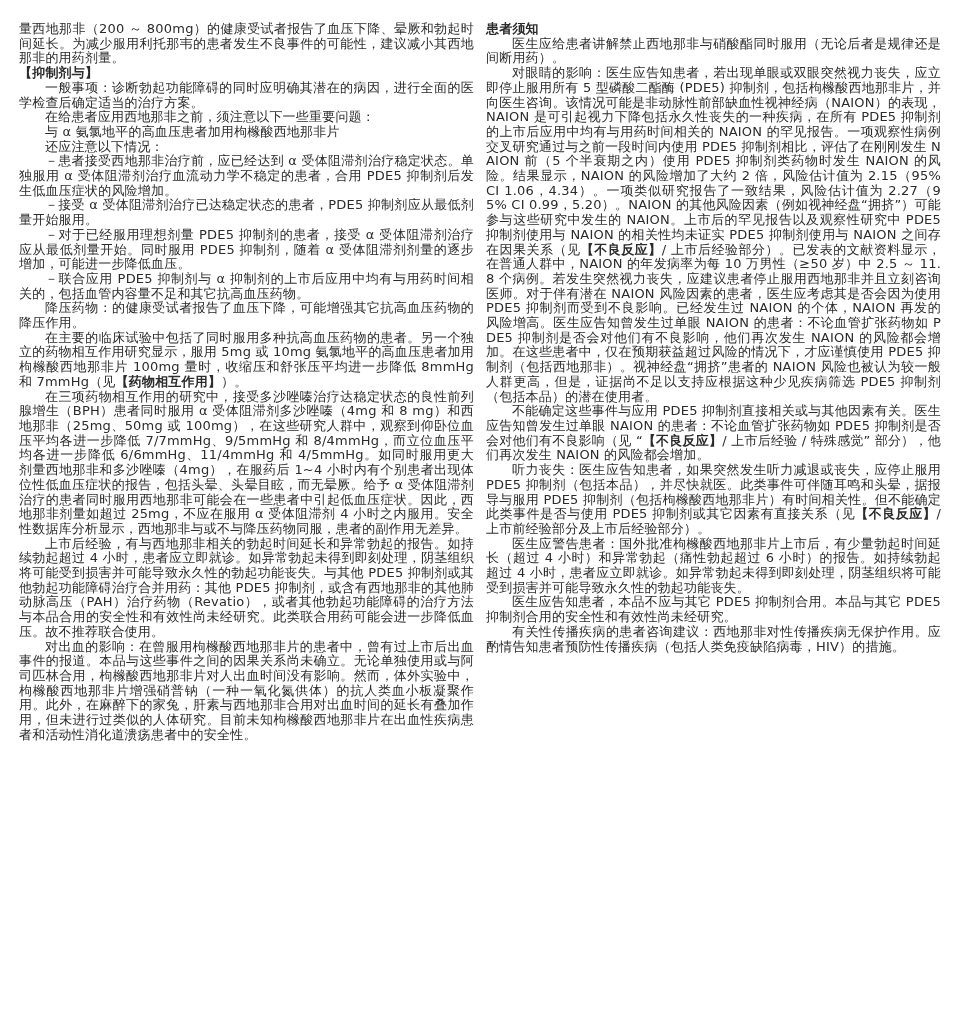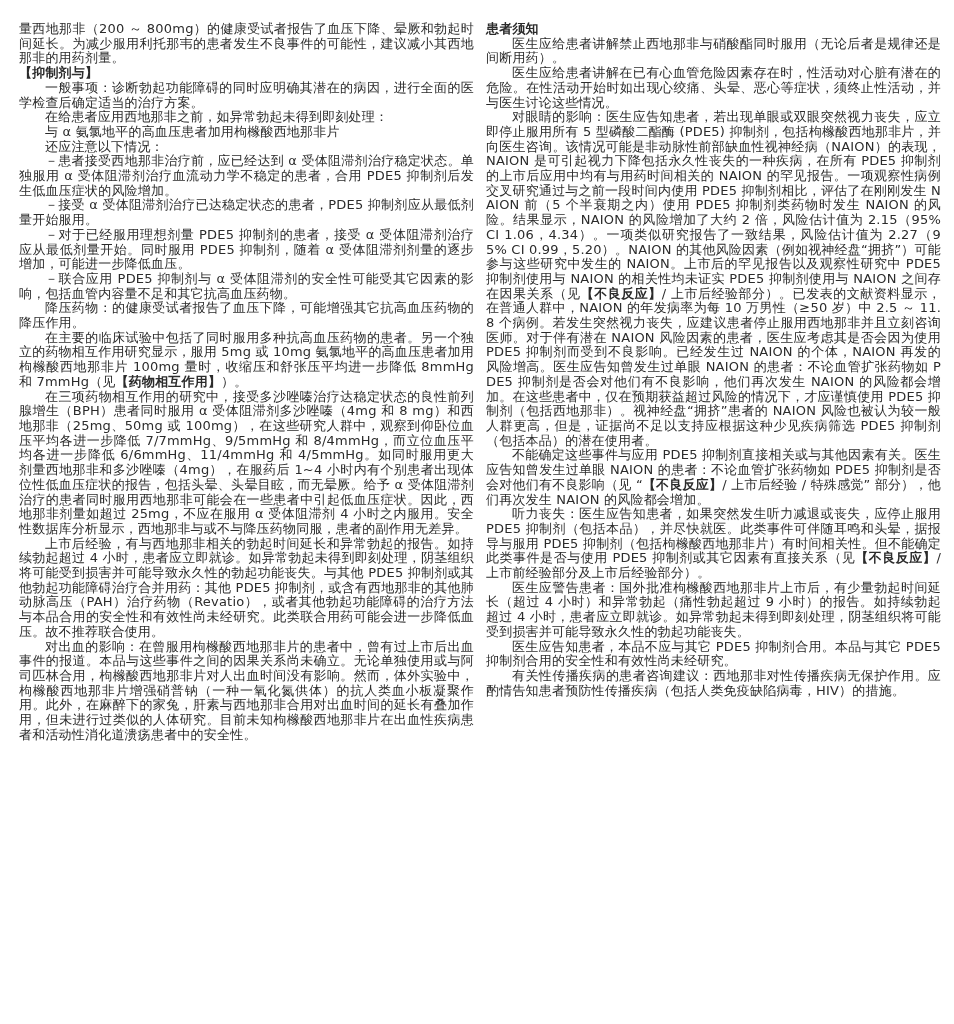--- a/index.html
+++ b/index.html
@@ -51,37 +51,36 @@
   }
 </style>
 </head>
 <body>
 
 <div class="page">
   <div class="column">
       <p class="block para-flush"><span>量西地那非（200 ～ 800mg）的健康受试者报告了血压下降、晕厥和勃起时间延长。为减少服用利托那韦的患者发生不良事件的可能性，建议减小其西地那非的用药剂量。</span></p>
       <p class="block heading"><span class="bold">【抑制剂与】</span></p>
       <p class="block para"><span>一般事项：诊断勃起功能障碍的同时应明确其潜在的病因，进行全面的医学检查后确定适当的治疗方案。</span></p>
-      <p class="block para"><span>在给患者应用西地那非之前，如异常勃起未得到即刻处理：</span></p>
+      <p class="block para"><span>在给患者应用西地那非之前，须注意以下一些重要问题：</span></p>
       <p class="block para"><span>与 α 氨氯地平的高血压患者加用枸橼酸西地那非片</span></p>
       <p class="block para"><span>还应注意以下情况：</span></p>
       <p class="block para"><span>－患者接受西地那非治疗前，应已经达到 α 受体阻滞剂治疗稳定状态。单独服用 α 受体阻滞剂治疗血流动力学不稳定的患者，合用 PDE5 抑制剂后发生低血压症状的风险增加。</span></p>
       <p class="block para"><span>－接受 α 受体阻滞剂治疗已达稳定状态的患者，PDE5 抑制剂应从最低剂量开始服用。</span></p>
       <p class="block para"><span>－对于已经服用理想剂量 PDE5 抑制剂的患者，接受 α 受体阻滞剂治疗应从最低剂量开始。同时服用 PDE5 抑制剂，随着 α 受体阻滞剂剂量的逐步增加，可能进一步降低血压。</span></p>
-      <p class="block para"><span>－联合应用 PDE5 抑制剂与 α 受体阻滞剂的安全性可能受其它因素的影响，包括血管内容量不足和其它抗高血压药物。</span></p>
+      <p class="block para"><span>－联合应用 PDE5 抑制剂与 α 抑制剂的上市后应用中均有与用药时间相关的，包括血管内容量不足和其它抗高血压药物。</span></p>
       <p class="block para"><span>降压药物：的健康受试者报告了血压下降，可能增强其它抗高血压药物的降压作用。</span></p>
       <p class="block para"><span>在主要的临床试验中包括了同时服用多种抗高血压药物的患者。另一个独立的药物相互作用研究显示，服用 5mg 或 10mg 氨氯地平的高血压患者加用枸橼酸西地那非片 100mg 量时，收缩压和舒张压平均进一步降低 8mmHg 和 7mmHg（见</span><span class="bold">【药物相互作用】</span><span>）。</span></p>
       <p class="block para"><span>在三项药物相互作用的研究中，接受多沙唑嗪治疗达稳定状态的良性前列腺增生（BPH）患者同时服用 α 受体阻滞剂多沙唑嗪（4mg 和 8 mg）和西地那非（25mg、50mg 或 100mg），在这些研究人群中，观察到仰卧位血压平均各进一步降低 7/7mmHg、9/5mmHg 和 8/4mmHg，而立位血压平均各进一步降低 6/6mmHg、11/4mmHg 和 4/5mmHg。如同时服用更大剂量西地那非和多沙唑嗪（4mg），在服药后 1~4 小时内有个别患者出现体位性低血压症状的报告，包括头晕、头晕目眩，而无晕厥。给予 α 受体阻滞剂治疗的患者同时服用西地那非可能会在一些患者中引起低血压症状。因此，西地那非剂量如超过 25mg，不应在服用 α 受体阻滞剂 4 小时之内服用。安全性数据库分析显示，西地那非与或不与降压药物同服，患者的副作用无差异。</span></p>
       <p class="block para"><span>上市后经验，有与西地那非相关的勃起时间延长和异常勃起的报告。如持续勃起超过 4 小时，患者应立即就诊。如异常勃起未得到即刻处理，阴茎组织将可能受到损害并可能导致永久性的勃起功能丧失。与其他 PDE5 抑制剂或其他勃起功能障碍治疗合并用药：其他 PDE5 抑制剂，或含有西地那非的其他肺动脉高压（PAH）治疗药物（Revatio），或者其他勃起功能障碍的治疗方法与本品合用的安全性和有效性尚未经研究。此类联合用药可能会进一步降低血压。故不推荐联合使用。</span></p>
       <p class="block para"><span>对出血的影响：在曾服用枸橼酸西地那非片的患者中，曾有过上市后出血事件的报道。本品与这些事件之间的因果关系尚未确立。无论单独使用或与阿司匹林合用，枸橼酸西地那非片对人出血时间没有影响。然而，体外实验中，枸橼酸西地那非片增强硝普钠（一种一氧化氮供体）的抗人类血小板凝聚作用。此外，在麻醉下的家兔，肝素与西地那非合用对出血时间的延长有叠加作用，但未进行过类似的人体研究。目前未知枸橼酸西地那非片在出血性疾病患者和活动性消化道溃疡患者中的安全性。</span></p>
     </div>
   <div class="column">
       <p class="block heading"><span class="bold">患者须知</span></p>
       <p class="block para"><span>医生应给患者讲解禁止西地那非与硝酸酯同时服用（无论后者是规律还是间断用药）。</span></p>
-      <p class="block para"><span>医生应给患者讲解在已有心血管危险因素存在时，性活动对心脏有潜在的危险。在性活动开始时如出现心绞痛、头晕、恶心等症状，须终止性活动，并与医生讨论这些情况。</span></p>
       <p class="block para"><span>对眼睛的影响：医生应告知患者，若出现单眼或双眼突然视力丧失，应立即停止服用所有 5 型磷酸二酯酶 (PDE5) 抑制剂，包括枸橼酸西地那非片，并向医生咨询。该情况可能是非动脉性前部缺血性视神经病（NAION）的表现，NAION 是可引起视力下降包括永久性丧失的一种疾病，在所有 PDE5 抑制剂的上市后应用中均有与用药时间相关的 NAION 的罕见报告。一项观察性病例交叉研究通过与之前一段时间内使用 PDE5 抑制剂相比，评估了在刚刚发生 NAION 前（5 个半衰期之内）使用 PDE5 抑制剂类药物时发生 NAION 的风险。结果显示，NAION 的风险增加了大约 2 倍，风险估计值为 2.15（95% CI 1.06，4.34）。一项类似研究报告了一致结果，风险估计值为 2.27（95% CI 0.99，5.20）。NAION 的其他风险因素（例如视神经盘“拥挤”）可能参与这些研究中发生的 NAION。上市后的罕见报告以及观察性研究中 PDE5 抑制剂使用与 NAION 的相关性均未证实 PDE5 抑制剂使用与 NAION 之间存在因果关系（见</span><span class="bold">【不良反应】</span><span>/ 上市后经验部分）。已发表的文献资料显示，在普通人群中，NAION 的年发病率为每 10 万男性（≥50 岁）中 2.5 ～ 11.8 个病例。若发生突然视力丧失，应建议患者停止服用西地那非并且立刻咨询医师。对于伴有潜在 NAION 风险因素的患者，医生应考虑其是否会因为使用 PDE5 抑制剂而受到不良影响。已经发生过 NAION 的个体，NAION 再发的风险增高。医生应告知曾发生过单眼 NAION 的患者：不论血管扩张药物如 PDE5 抑制剂是否会对他们有不良影响，他们再次发生 NAION 的风险都会增加。在这些患者中，仅在预期获益超过风险的情况下，才应谨慎使用 PDE5 抑制剂（包括西地那非）。视神经盘“拥挤”患者的 NAION 风险也被认为较一般人群更高，但是，证据尚不足以支持应根据这种少见疾病筛选 PDE5 抑制剂（包括本品）的潜在使用者。</span></p>
       <p class="block para"><span>不能确定这些事件与应用 PDE5 抑制剂直接相关或与其他因素有关。医生应告知曾发生过单眼 NAION 的患者：不论血管扩张药物如 PDE5 抑制剂是否会对他们有不良影响（见 “</span><span class="bold">【不良反应】</span><span>/ 上市后经验 / 特殊感觉” 部分），他们再次发生 NAION 的风险都会增加。</span></p>
       <p class="block para"><span>听力丧失：医生应告知患者，如果突然发生听力减退或丧失，应停止服用 PDE5 抑制剂（包括本品），并尽快就医。此类事件可伴随耳鸣和头晕，据报导与服用 PDE5 抑制剂（包括枸橼酸西地那非片）有时间相关性。但不能确定此类事件是否与使用 PDE5 抑制剂或其它因素有直接关系（见</span><span class="bold">【不良反应】</span><span>/ 上市前经验部分及上市后经验部分）。</span></p>
-      <p class="block para"><span>医生应警告患者：国外批准枸橼酸西地那非片上市后，有少量勃起时间延长（超过 4 小时）和异常勃起（痛性勃起超过 9 小时）的报告。如持续勃起超过 4 小时，患者应立即就诊。如异常勃起未得到即刻处理，阴茎组织将可能受到损害并可能导致永久性的勃起功能丧失。</span></p>
+      <p class="block para"><span>医生应警告患者：国外批准枸橼酸西地那非片上市后，有少量勃起时间延长（超过 4 小时）和异常勃起（痛性勃起超过 6 小时）的报告。如持续勃起超过 4 小时，患者应立即就诊。如异常勃起未得到即刻处理，阴茎组织将可能受到损害并可能导致永久性的勃起功能丧失。</span></p>
       <p class="block para"><span>医生应告知患者，本品不应与其它 PDE5 抑制剂合用。本品与其它 PDE5 抑制剂合用的安全性和有效性尚未经研究。</span></p>
       <p class="block para"><span>有关性传播疾病的患者咨询建议：西地那非对性传播疾病无保护作用。应酌情告知患者预防性传播疾病（包括人类免疫缺陷病毒，HIV）的措施。</span></p>
     </div>
 </div>
 
 </body></html>

